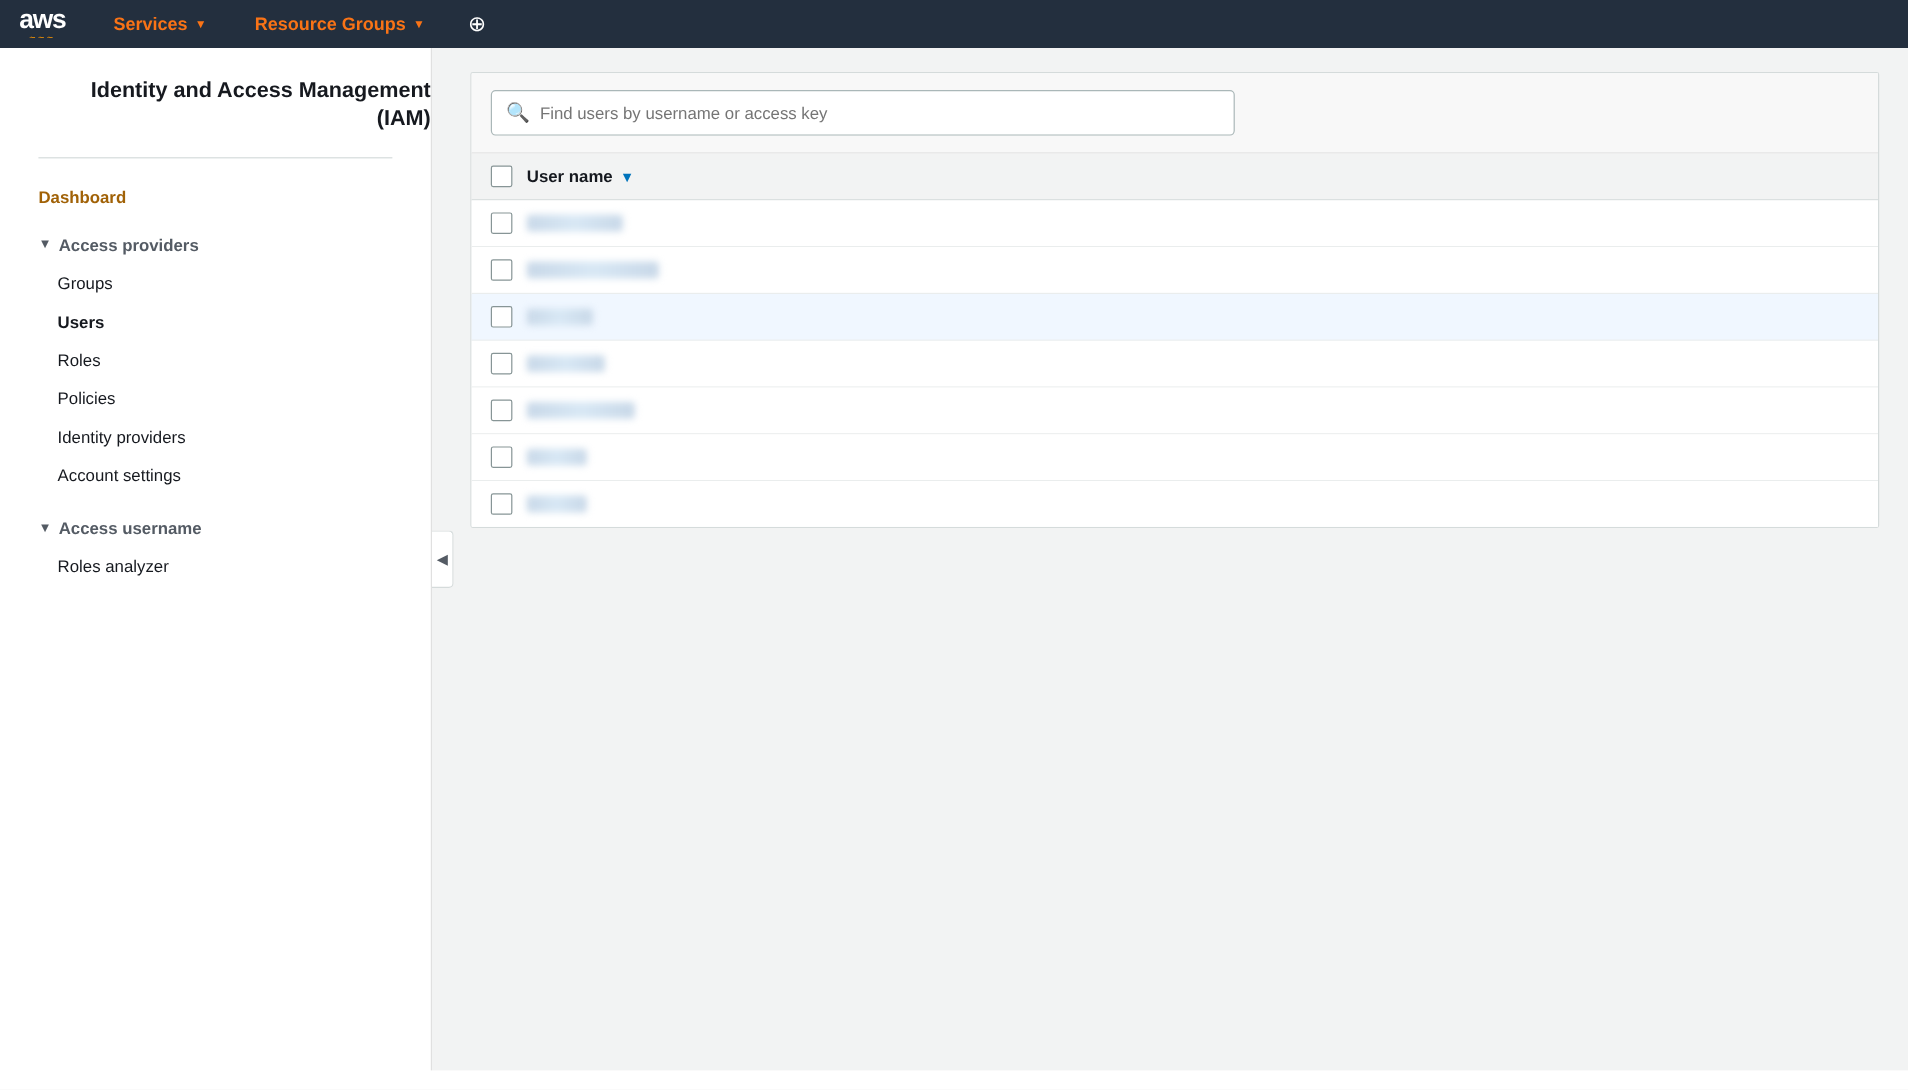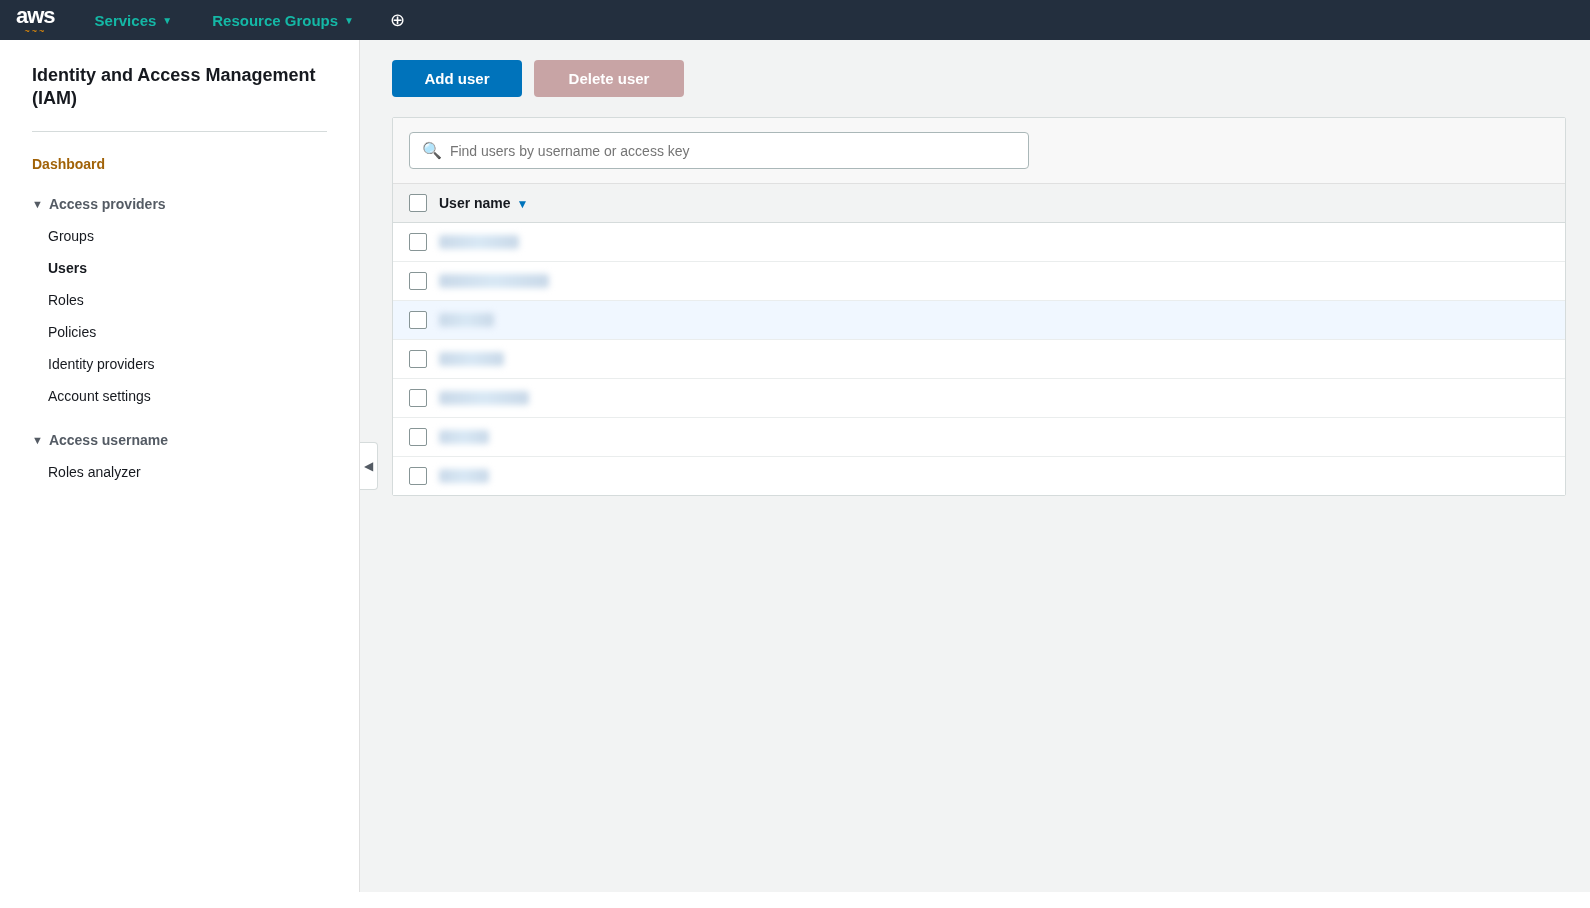--- a/index.html
+++ b/index.html
@@ -8,21 +8,21 @@
     
     .top-nav {
       background: #232f3e;
       height: 40px;
       display: flex;
       align-items: center;
       padding: 0 16px;
       gap: 24px;
     }
     .nav-btn {
-      color: #14b8a6;
+      color: #f97316;
       background: none;
       border: none;
       cursor: pointer;
       font-size: 15px;
       font-weight: 600;
       display: flex;
       align-items: center;
       gap: 6px;
       padding: 6px 8px;
     }
@@ -42,20 +42,21 @@
     }
 
     
     .sidebar {
       width: 360px;
       min-width: 360px;
       background: #fff;
       border-right: 1px solid #e0e0e0;
       padding: 24px 0 24px 32px;
       overflow-y: auto;
+      text-align: right;
     }
     .sidebar-title {
       font-size: 18px;
       font-weight: 700;
       color: #16191f;
       line-height: 1.3;
       margin-bottom: 20px;
     }
     .sidebar-divider {
       border: none;
@@ -339,24 +340,20 @@
     </div>
   </aside>
 
   <main class="main-content">
     <div class="collapse-handle">
       <span>◀</span>
     </div>
 
     <div class="content-area">
 
-      <div class="action-buttons">
-        <button class="btn-add-user">Add user</button>
-        <button class="btn-delete-user">Delete user</button>
-      </div>
 
       <div class="table-container">
 
         <div class="search-bar">
           <div class="search-input-wrap">
             <span class="search-icon-glyph">🔍</span>
             <input class="search-input" type="text" placeholder="Find users by username or access key" style="">
           </div>
         </div>
 

